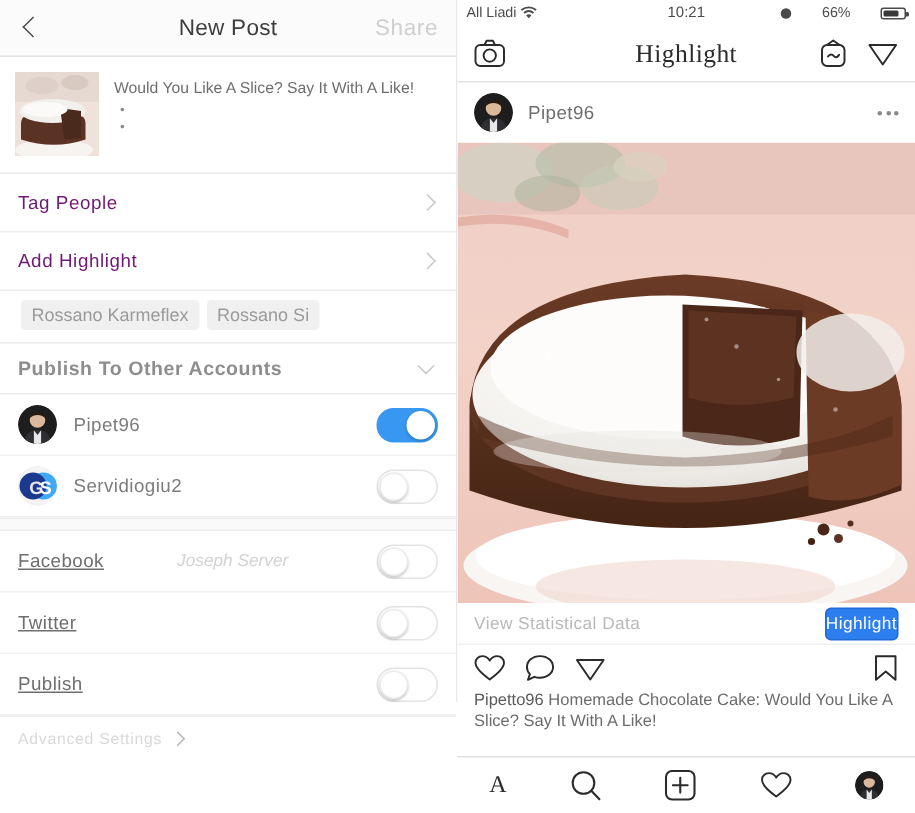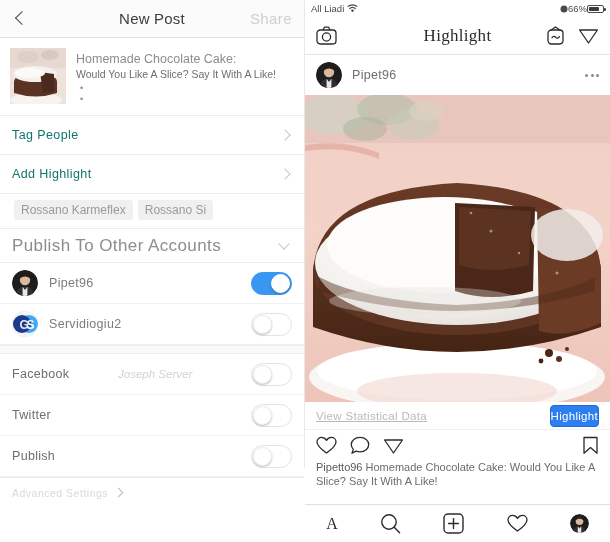--- a/index.html
+++ b/index.html
@@ -47,21 +47,21 @@
   .cap-l1 { font-size: 12.5px; color: #8c8c8c; line-height: 15px; white-space: nowrap; }
   .cap-l2 { font-size: 10.5px; color: #6e6e6e; line-height: 14px; white-space: nowrap; }
   .cap-bullets { margin-top: 2px; }
   .cap-bullets span { display: block; font-size: 9px; color: #8c8c8c;
                       line-height: 11px; padding-left: 4px; }
 
   .np-row {
     height: 39px; display: flex; align-items: center; padding: 0 12px;
     border-bottom: 1px solid #ececec; position: relative;
   }
-  .np-row-label { font-size: 12.5px; color: #0f766e; letter-spacing: .4px; }
+  .np-row-label { font-size: 12.5px; color: #701a75; letter-spacing: .4px; }
   .row-chev { margin-left: auto; width: 12px; height: 12px; position: relative; }
   .row-chev::before {
     content: ""; position: absolute; right: 3px; top: 2px;
     width: 7px; height: 7px; border-right: 1.3px solid #c7c7c7;
     border-top: 1.3px solid #c7c7c7; transform: rotate(45deg);
   }
   .chev-down::before { transform: rotate(135deg); top: 0px; right: 4px; }
 
   .loc-chips {
     display: flex; gap: 5px; padding: 6px 10px 8px 14px;
@@ -69,21 +69,21 @@
   }
   .chip {
     background: #f0f0f0; color: #9a9a9a; font-size: 12px;
     padding: 3px 7px; border-radius: 3px; white-space: nowrap;
   }
 
   .np-section-head {
     height: 34px; display: flex; align-items: center; padding: 0 12px;
     border-bottom: 1px solid #ececec;
   }
-  .np-section-head .np-row-label { font-size: 17px; color: #8d8d8d; }
+  .np-section-head .np-row-label { font-size: 13px; color: #8d8d8d; font-weight: bold; }
 
   .acct-row {
     height: 41px; display: flex; align-items: center; padding: 0 12px;
     border-bottom: 1px solid #f2f2f2;
   }
   .acct-av {
     width: 26px; height: 26px; border-radius: 50%; flex: 0 0 26px;
     margin-right: 11px; overflow: hidden; position: relative; background: #ddd;
   }
   .acct-name { font-size: 12.5px; color: #7d7d7d; letter-spacing: .3px; }
@@ -102,42 +102,42 @@
   .toggle.on { background: #3897f0; border-color: #3897f0; }
   .toggle.on .knob { left: auto; right: 1px; border-color: #fff; }
 
   .sep-gap { height: 9px; background: #fafafa; border-bottom: 1px solid #ececec;
              border-top: 1px solid #ececec; }
 
   .svc-row {
     height: 41px; display: flex; align-items: center; padding: 0 12px;
     border-bottom: 1px solid #f2f2f2;
   }
-  .svc-name { font-size: 12.5px; color: #6e6e6e; letter-spacing: .3px; }
+  .svc-name { font-size: 12.5px; color: #6e6e6e; letter-spacing: .3px; text-decoration: underline; }
 
   .adv-row { height: 30px; display: flex; align-items: center; padding: 0 12px;
              border-top: 1px solid #ececec; text-align: right; }
   .adv-label { font-size: 10.5px; color: #d8d8d8; letter-spacing: .5px; }
   .adv-chev { width: 11px; height: 11px; position: relative; margin-left: 6px; }
   .adv-chev::before {
     content: ""; position: absolute; left: 1px; top: 2px;
     width: 6px; height: 6px; border-right: 1.2px solid #b9b9b9;
     border-top: 1.2px solid #b9b9b9; transform: rotate(45deg);
   }
 
   
   .right { width: 305px; height: 542px; background: #fff; position: relative; }
 
   .statusbar {
     height: 17px; display: flex; align-items: center; padding: 0 6px;
     font-size: 9.5px; color: #4a4a4a; position: relative;
   }
   .sb-left { display: flex; align-items: center; gap: 3px; }
   .sb-time { position: absolute; left: 0; right: 0; text-align: center; font-size: 10px; }
-  .sb-right { margin-left: auto; display: flex; align-items: center; gap: 0; z-index: 2; }
+  .sb-right { margin-left: auto; display: flex; align-items: center; gap: 20px; z-index: 2; }
   .battery {
     width: 17px; height: 8px; border: 1px solid #4a4a4a; border-radius: 2px;
     position: relative; display: inline-block;
   }
   .battery::after {
     content: ""; position: absolute; right: -3px; top: 2px;
     width: 2px; height: 3px; background: #4a4a4a; border-radius: 0 1px 1px 0;
   }
   .battery i { position: absolute; left: 1px; top: 1px; bottom: 1px;
                width: 65%; background: #3a3a3a; display: block; border-radius: 1px; }
@@ -161,21 +161,21 @@
   .post-user { font-size: 12.5px; color: #6f6f6f; letter-spacing: .3px; }
   .dots { margin-left: auto; display: flex; gap: 2.5px; align-items: center; }
   .dots i { width: 3px; height: 3px; border-radius: 50%; background: #8a8a8a; display: block; }
 
   .post-photo { width: 305px; height: 307px; position: relative; overflow: hidden; }
 
   .stat-row {
     height: 28px; display: flex; align-items: center; padding: 0 11px;
     border-bottom: 1px solid #efefef;
   }
-  .stat-label { font-size: 11.5px; color: #b9b9b9; letter-spacing: .3px; text-decoration: underline; }
+  .stat-label { font-size: 11.5px; color: #b9b9b9; letter-spacing: .3px; }
   .highlight-btn {
     margin-left: auto; background: #2d7ff0; color: #fff; font-size: 11.5px;
     padding: 4px 0; border-radius: 4px; border: 1px solid #1f6ad6;
     letter-spacing: .3px;
   }
 
   .action-row { height: 30px; display: flex; align-items: center; padding: 0 11px; gap: 13px; }
   .bookmark { margin-left: auto; }
 
   .ig-caption { padding: 0 11px; font-size: 11px; color: #6c6c6c; line-height: 14px; }
@@ -213,21 +213,20 @@
           <ellipse cx="18" cy="9" rx="11" ry="6" fill="#ded0c8"></ellipse>
           <ellipse cx="40" cy="7" rx="9" ry="5" fill="#d8c9c1"></ellipse>
           <ellipse cx="26" cy="52" rx="26" ry="7" fill="#f7f3f0"></ellipse>
           <path d="M4 34 Q4 26 26 24 Q47 26 47 34 L47 45 Q26 52 4 45 Z" fill="#5b3324"></path>
           <ellipse cx="25" cy="26" rx="22" ry="8" fill="#f2f0ed"></ellipse>
           <path d="M30 24 L44 26 L44 44 L33 45 Z" fill="#4a2a1d"></path>
           <ellipse cx="20" cy="25" rx="15" ry="5" fill="#fbfaf8"></ellipse>
         </svg>
       </div>
       <div class="cap-text">
-        <div class="cap-l1">Homemade Chocolate Cake:</div>
         <div class="cap-l2">Would You Like A Slice? Say It With A Like!</div>
         <div class="cap-bullets">
           <span>•</span>
           <span>•</span>
         </div>
       </div>
     </div>
 
     <div class="np-row">
       <div class="np-row-label">Tag People</div>
@@ -317,20 +316,21 @@
       <div class="sb-left">
         <span>All Liadi</span>
         <span>
           <svg width="11" height="9" viewBox="0 0 11 9">
             <path d="M5.5 8.2 L3.7 6.1 Q5.5 4.8 7.3 6.1 Z" fill="#4a4a4a"></path>
             <path d="M1.9 4.2 Q5.5 1.2 9.1 4.2 L8.2 5.2 Q5.5 2.9 2.8 5.2 Z" fill="#4a4a4a"></path>
             <path d="M0.2 2.2 Q5.5 -1.6 10.8 2.2 L10 3.1 Q5.5 -0.2 1 3.1 Z" fill="#4a4a4a"></path>
           </svg>
         </span>
       </div>
+      <div class="sb-time">10:21</div>
       <div class="sb-right">
         <span>
           <svg width="8" height="8" viewBox="0 0 8 8">
               <circle cx="4" cy="4" r="3.5" fill="#4a4a4a"></circle>
             </svg>
         </span>
         <span>66%</span>
         <span class="battery">
             <i></i>
           </span>

